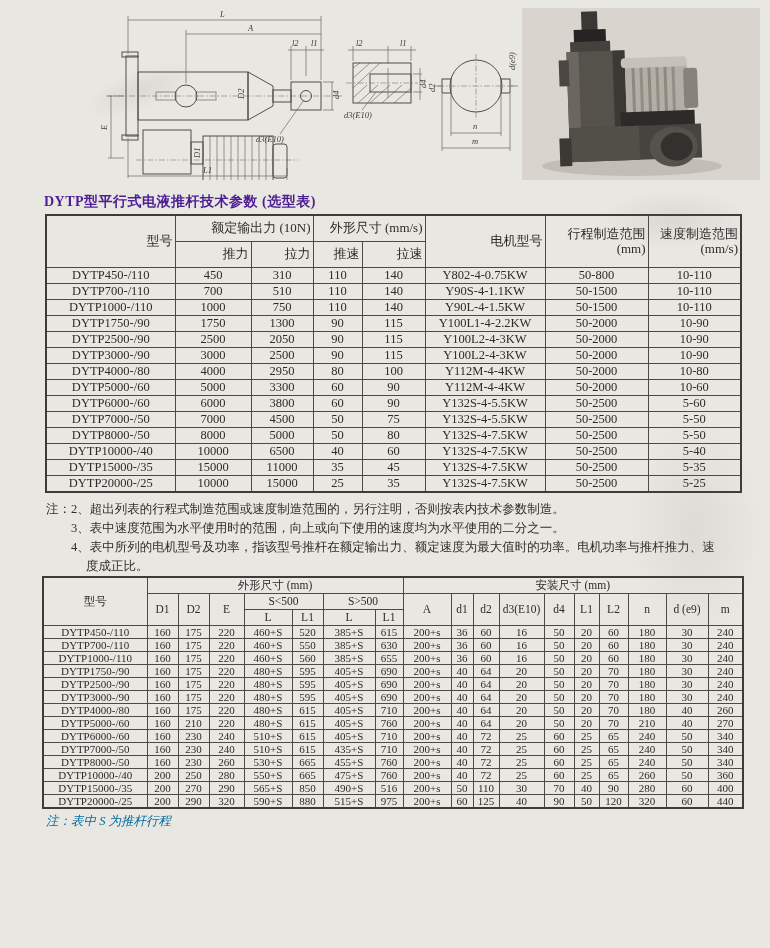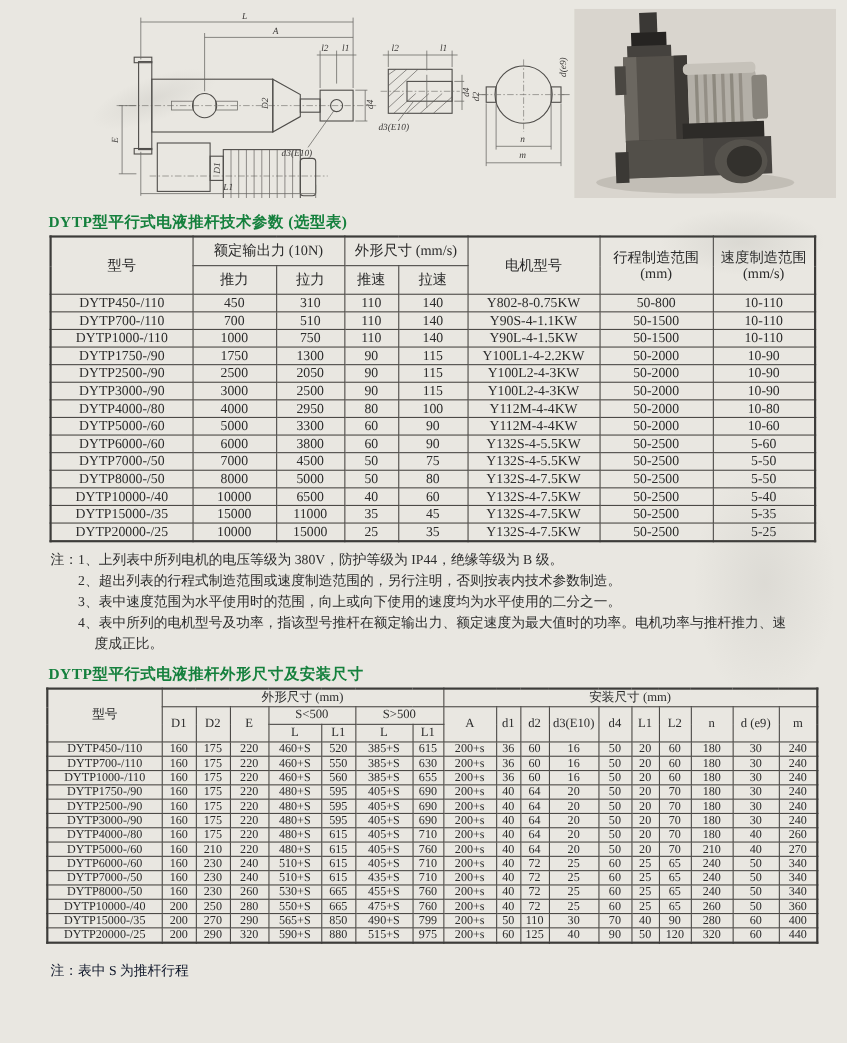--- a/index.html
+++ b/index.html
@@ -22,38 +22,38 @@
   .figure-row{display:flex;align-items:flex-start;margin:8px 18px 0 48px;height:176px;}
   .drawing-wrap{flex:1;}
   .photo-wrap{width:238px;height:172px;margin-left:4px;}
   svg{display:block;}
   .dline{stroke:#4f4d4a;stroke-width:1;fill:none;}
   .dthin{stroke:#6a6864;stroke-width:.7;fill:none;}
   .dcenter{stroke:#77756f;stroke-width:.6;fill:none;stroke-dasharray:6 2 1.5 2;}
   .dim-label{font:italic 8.5px "Liberation Serif","DejaVu Serif",serif;fill:#3c3a38;}
   .hatch{stroke:#5b5956;stroke-width:.6;}
 
-  .section-title{margin:9px 0 3px 44px;font-size:14px;font-weight:bold;color:#15803d;letter-spacing:.5px;font-family:Liberation Serif, serif;}
+  .section-title{margin:9px 0 3px 44px;font-size:14px;font-weight:bold;color:#4c1d95;letter-spacing:.5px;font-family:Liberation Serif, serif;}
 
   table{border-collapse:collapse;table-layout:fixed;background:transparent;}
   #table1{margin-left:45px;width:695px;border:2px solid #3d3c3a;}
   #table2{margin-left:42px;width:702px;border:2px solid #3d3c3a;}
   th,td{border:1px solid #4c4a47;text-align:center;font-weight:normal;overflow:hidden;white-space:nowrap;}
-  #table1 th{font-size:13px;height:25px;padding:0 2px;line-height:1.15;}
+  #table1 th{font-size:13px;height:25px;padding:0 2px;line-height:1.15;text-align:right;}
   #table1 td{font-size:12.5px;height:15px;padding:0 2px;line-height:1.05;}
   #table2 th{font-size:11.5px;height:15px;padding:0 1px;line-height:1.1;}
   #table2 td{font-size:11px;height:12px;padding:0 1px;line-height:1.0;}
   .two-line{white-space:pre-line;}
 
   .notes{display:flex;margin:7px 0 0 46px;width:670px;font-size:12.5px;line-height:1.52;color:#2d2d2d;}
   .notes-label{white-space:nowrap;}
   .notes-list{flex:1;}
   .note-line{padding-left:15px;text-indent:-15px;}
 
-  .table2-note{margin:16px 0 0 46px;font-size:12.5px;color:#0f172a;}
+  .table2-note{margin:4px 0 0 46px;font-size:12.5px;color:#0369a1;font-style:italic;}
 </style>
 </head>
 <body>
 
 <div class="page">
   <div class="smudge smudge-1"></div>
   <div class="smudge smudge-2"></div>
   <div class="smudge smudge-3"></div>
 
 
@@ -244,21 +244,21 @@
         <th>拉速</th>
       </tr>
     </thead>
     <tbody>
         <tr>
           <td>DYTP450-/110</td>
           <td>450</td>
           <td>310</td>
           <td>110</td>
           <td>140</td>
-          <td>Y802-8-0.75KW</td>
+          <td>Y802-4-0.75KW</td>
           <td>50-800</td>
           <td>10-110</td>
         </tr>
         <tr>
           <td>DYTP700-/110</td>
           <td>700</td>
           <td>510</td>
           <td>110</td>
           <td>140</td>
           <td>Y90S-4-1.1KW</td>
@@ -384,28 +384,26 @@
           <td>Y132S-4-7.5KW</td>
           <td>50-2500</td>
           <td>5-25</td>
         </tr>
       </tbody>
   </table>
 
   <div class="notes">
     <span class="notes-label">注：</span>
     <div class="notes-list">
-        <div class="note-line">1、上列表中所列电机的电压等级为 380V，防护等级为 IP44，绝缘等级为 B 级。</div>
         <div class="note-line">2、超出列表的行程式制造范围或速度制造范围的，另行注明，否则按表内技术参数制造。</div>
         <div class="note-line">3、表中速度范围为水平使用时的范围，向上或向下使用的速度均为水平使用的二分之一。</div>
         <div class="note-line">4、表中所列的电机型号及功率，指该型号推杆在额定输出力、额定速度为最大值时的功率。电机功率与推杆推力、速度成正比。</div>
       </div>
   </div>
 
-  <div class="section-title">DYTP型平行式电液推杆外形尺寸及安装尺寸</div>
 
   <table id="table2">
     <colgroup>
       <col style="width:104px">
         <col style="width:31px">
         <col style="width:31px">
         <col style="width:35px">
       <col style="width:48px">
         <col style="width:31px">
         <col style="width:52px">
@@ -693,21 +691,21 @@
           <td>360</td>
         </tr>
         <tr>
           <td>DYTP15000-/35</td>
           <td>200</td>
           <td>270</td>
           <td>290</td>
           <td>565+S</td>
           <td>850</td>
           <td>490+S</td>
-          <td>799</td>
+          <td>516</td>
           <td>200+s</td>
           <td>50</td>
           <td>110</td>
           <td>30</td>
           <td>70</td>
           <td>40</td>
           <td>90</td>
           <td>280</td>
           <td>60</td>
           <td>400</td>

